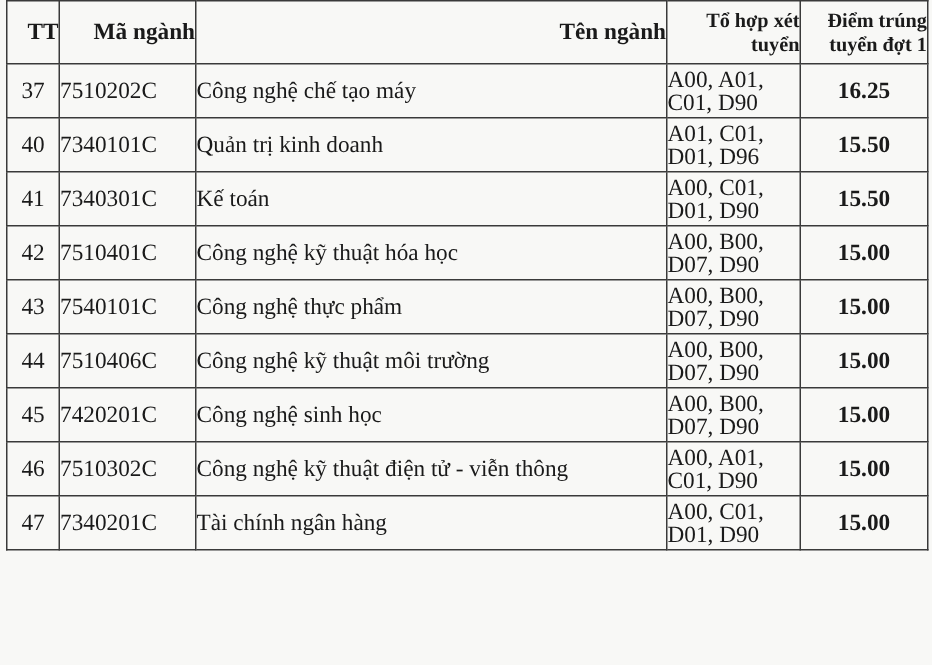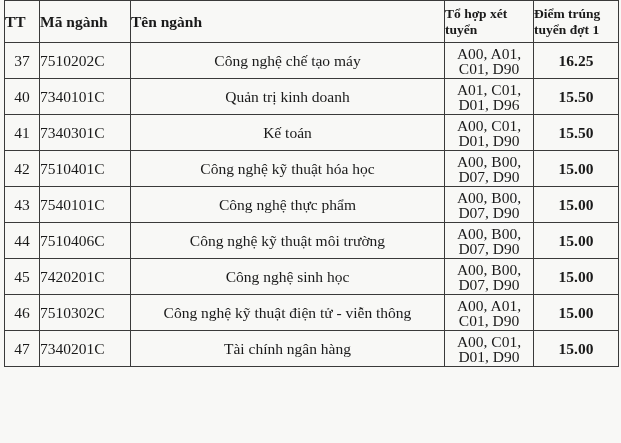--- a/index.html
+++ b/index.html
@@ -32,40 +32,39 @@
     table.admissions th,
     table.admissions td {
       border: 1.3px solid #3a3a3a;
       padding: 0;
       vertical-align: middle;
     }
     table.admissions th {
       font-weight: bold;
       height: 41px;
       font-size: 15.5px;
-      text-align: left;
+      text-align: right;
     }
     table.admissions th.small {
       font-size: 13.5px;
       line-height: 16px;
     }
     table.admissions td {
       height: 35px;
       font-size: 15.5px;
     }
     col.c-tt { width: 35px; }
     col.c-code { width: 91px; }
     col.c-name { width: 314px; }
     col.c-combo { width: 89px; }
     col.c-score { width: 85px; }
     td.tt { text-align: center; }
     td.code { }
-    td.name { text-align: center; padding-left: 6px; }
+    td.name { text-align: left; padding-left: 6px; }
     td.combo {
-      text-align: center;
       font-size: 13px;
       line-height: 15px;
     }
     td.score {
       text-align: center;
       font-size: 17px;
       font-weight: bold;
     }
     .combo span { display: block; }
     .hdr-line { display: block; }

